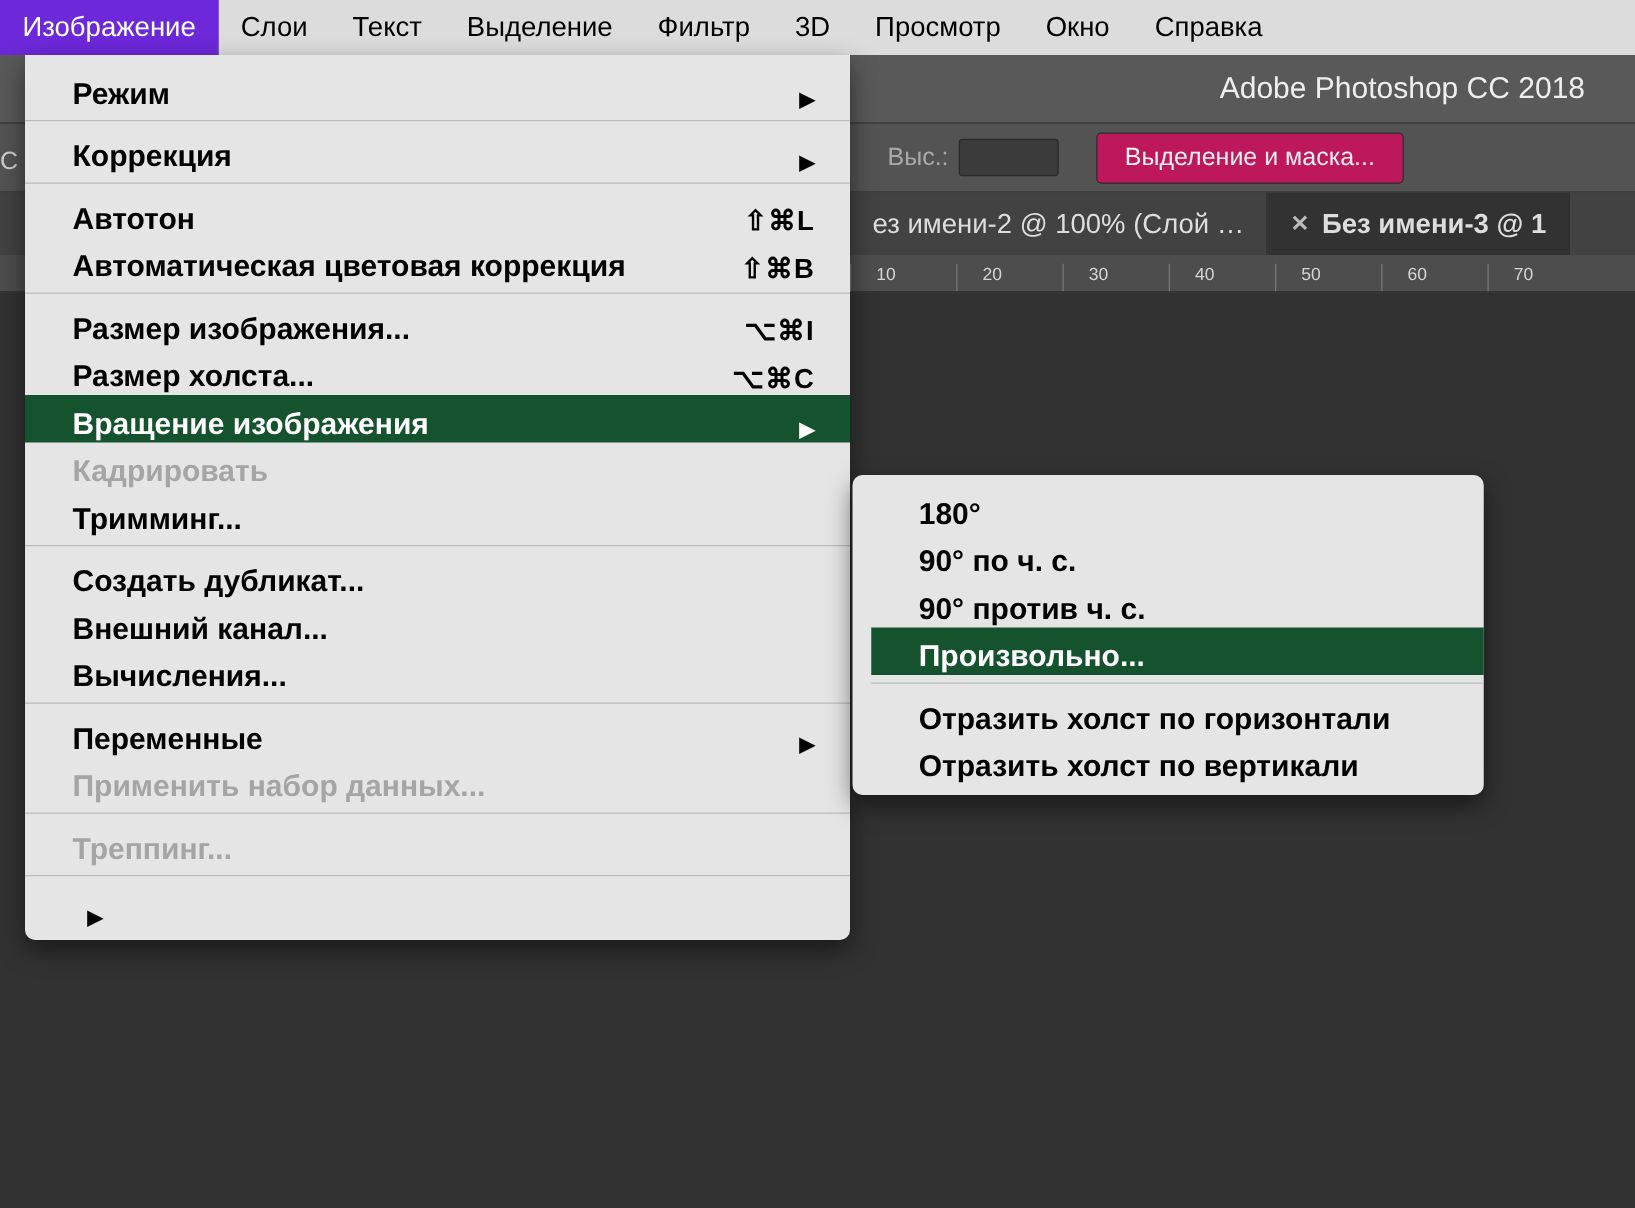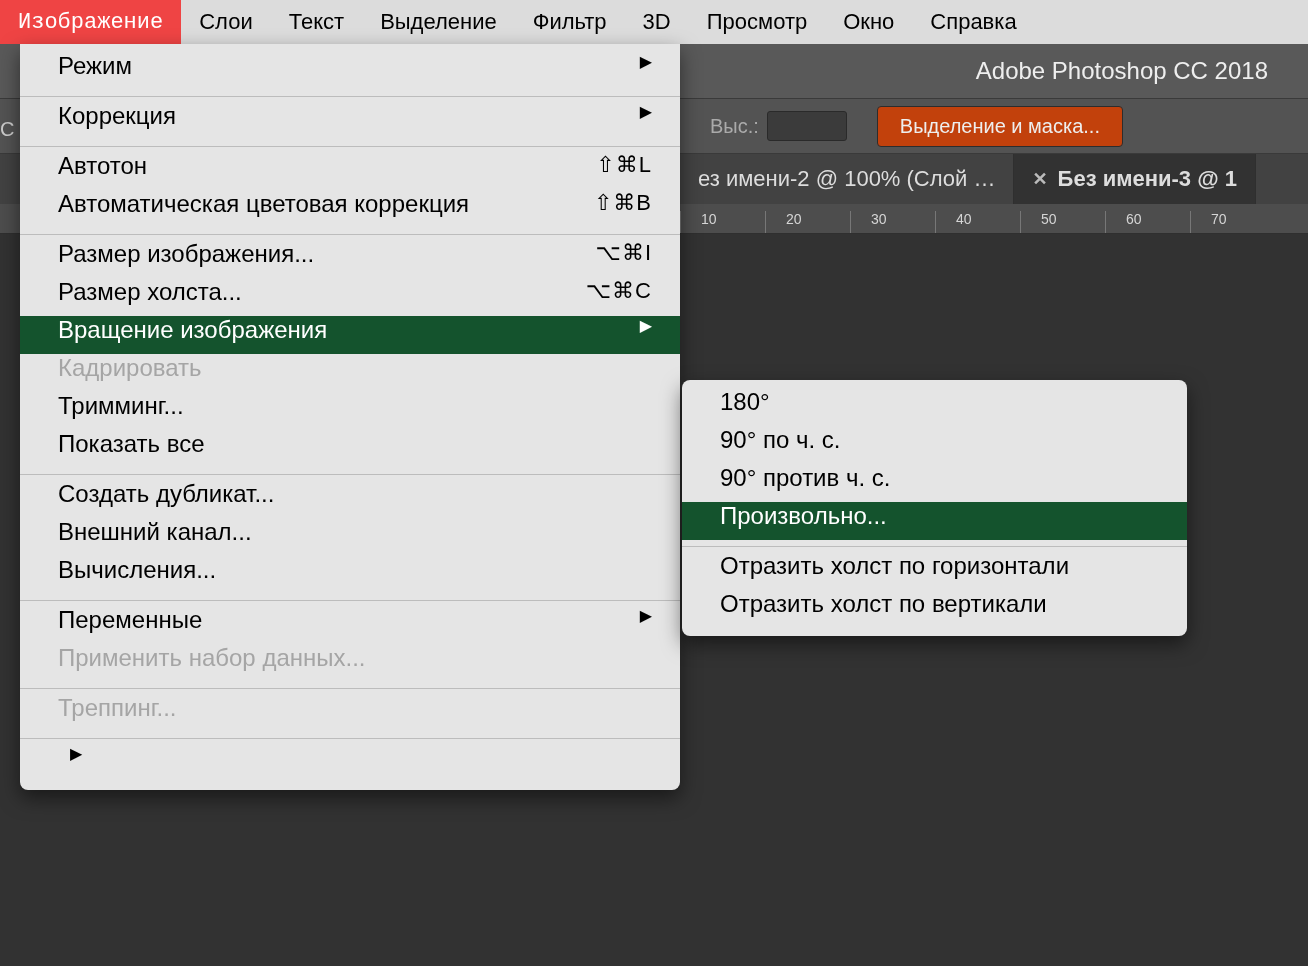--- a/index.html
+++ b/index.html
@@ -3,39 +3,39 @@
 <meta charset="utf-8">
 <style>
   * { margin: 0; padding: 0; box-sizing: border-box; font-family: -apple-system, "Helvetica Neue", Arial, sans-serif; }
   body { width: 1308px; height: 966px; background: #323232; overflow: hidden; position: relative; }
   .menubar {
     position: absolute; top: 0; left: 0; right: 0; height: 44px;
     background: #dcdcdc; display: flex; align-items: stretch;
     font-size: 22px; color: #000;
   }
   .menubar-item { padding: 0 18px; display: flex; align-items: center; cursor: default; }
-  .menubar-item.active { background: #ef4444; color: #fff; font-family: Liberation Mono, monospace; }
+  .menubar-item.active { background: #6d28d9; color: #fff; }
   .app-title-bar {
     position: absolute; top: 44px; left: 0; right: 0; height: 54px;
     background: #595959; color: #eee; display: flex; align-items: center;
     justify-content: flex-end; padding-right: 40px; font-size: 24px;
   }
   .options-bar {
     position: absolute; top: 98px; left: 0; right: 0; height: 56px;
     background: #535353; border-top: 1px solid #3a3a3a; border-bottom: 1px solid #3a3a3a;
     display: flex; align-items: center; color: #bbb; font-size: 20px;
     padding-left: 710px;
   }
   .options-label { color: #aaa; margin-right: 8px; }
   .options-input {
     width: 80px; height: 30px; background: #3b3b3b; border: 1px solid #2a2a2a;
     border-radius: 3px; margin-right: 30px;
   }
   .options-button {
-    background: #c2410c; color: #eee; border: 1px solid #2d2d2d; border-radius: 4px;
+    background: #be185d; color: #eee; border: 1px solid #2d2d2d; border-radius: 4px;
     padding: 8px 22px; font-size: 20px;
   }
   .tab-strip {
     position: absolute; top: 154px; left: 0; right: 0; height: 50px;
     background: #424242; display: flex; align-items: center; color: #ddd; font-size: 22px;
     padding-left: 680px;
   }
   .doc-tab { display: flex; align-items: center; height: 100%; padding: 0 18px; border-right: 1px solid #2f2f2f; }
   .doc-tab .close { font-size: 18px; margin-right: 10px; color: #bbb; }
   .doc-tab.active { background: #323232; font-weight: 600; }
@@ -48,29 +48,29 @@
   .ruler span { display:inline-block; width: 85px; border-left: 1px solid #777; padding-left: 20px; height: 22px; }
   .canvas-area {
     position: absolute; top: 234px; left: 0; right: 0; bottom: 0; background: #323232;
   }
   
   .dropdown {
     position: absolute; background: #e5e5e5; box-shadow: 0 8px 20px rgba(0,0,0,0.5);
     border-radius: 0 0 8px 8px; padding: 8px 0; font-size: 24px; color: #000;
   }
   .dropdown.main { top: 44px; left: 20px; width: 660px; }
-  .dropdown-row { display: flex; align-items: flex-start; height: 38px; padding: 0 28px 0 38px; }
+  .dropdown-row { display: flex; align-items: flex-end; height: 38px; padding: 0 28px 0 38px; font-weight: bold; }
   .dropdown-row.highlight { background: #14532d; color: #fff; }
   .dropdown-row.disabled { color: #a5a5a5; }
   .dropdown-row .label { flex: 1; }
   .dropdown-row .shortcut { color: inherit; letter-spacing: 1px; font-size: 22px; }
   .dropdown-row .arrow { margin-left: 12px; font-size: 16px; }
   .sep { height: 12px; position: relative; }
   .sep::after { content: ""; position: absolute; left: 0; right: 0; top: 6px; border-top: 1px solid #bcbcbc; }
-  .submenu { top: 380px; left: 682px; width: 505px; border-radius: 8px; }
+  .submenu { top: 380px; left: 682px; width: 505px; border-radius: 8px; padding-left: 15px; }
   .left-edge-text {
     position: absolute; left: 0; color: #ccc; font-size: 20px;
   }
 </style>
 </head>
 <body>
 
 <div class="menubar" id="menubar">
     <div class="menubar-item active">Изображение</div>
     <div class="menubar-item">Слои</div>
@@ -150,23 +150,20 @@
     <div class="dropdown-row highlight">
       <span class="label">Вращение изображения</span>
       <span class="arrow" style="color: rgb(255, 255, 255);">▶</span>
     </div>
     <div class="dropdown-row disabled">
       <span class="label">Кадрировать</span>
     </div>
     <div class="dropdown-row">
       <span class="label">Тримминг...</span>
     </div>
-    <div class="dropdown-row">
-      <span class="label">Показать все</span>
-    </div>
     <div class="sep"></div>
     <div class="dropdown-row">
       <span class="label">Создать дубликат...</span>
     </div>
     <div class="dropdown-row">
       <span class="label">Внешний канал...</span>
     </div>
     <div class="dropdown-row">
       <span class="label">Вычисления...</span>
     </div>

